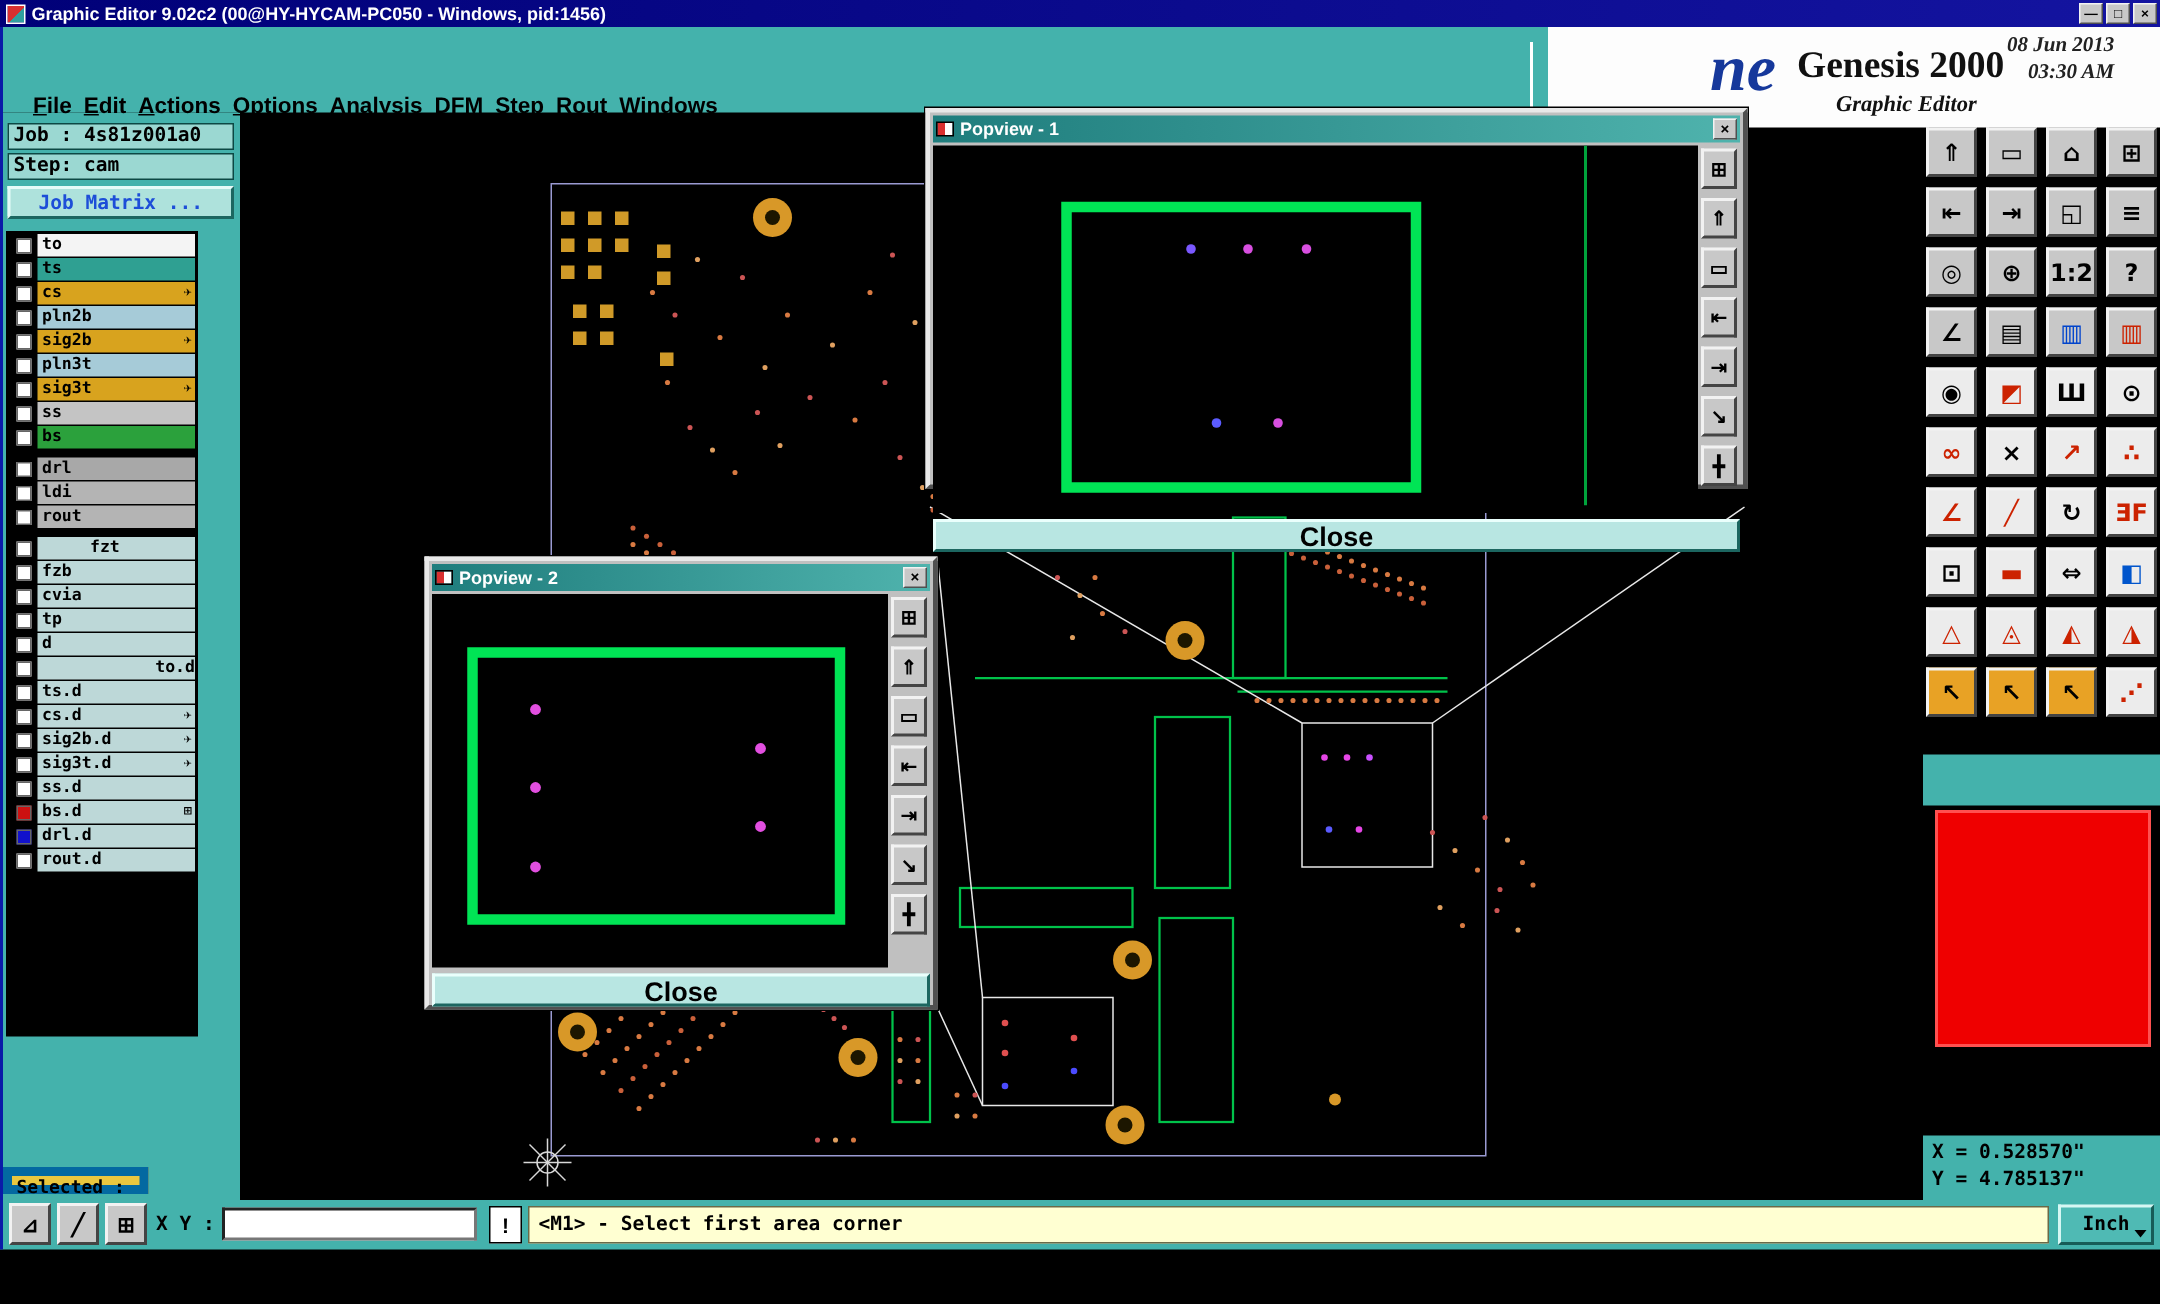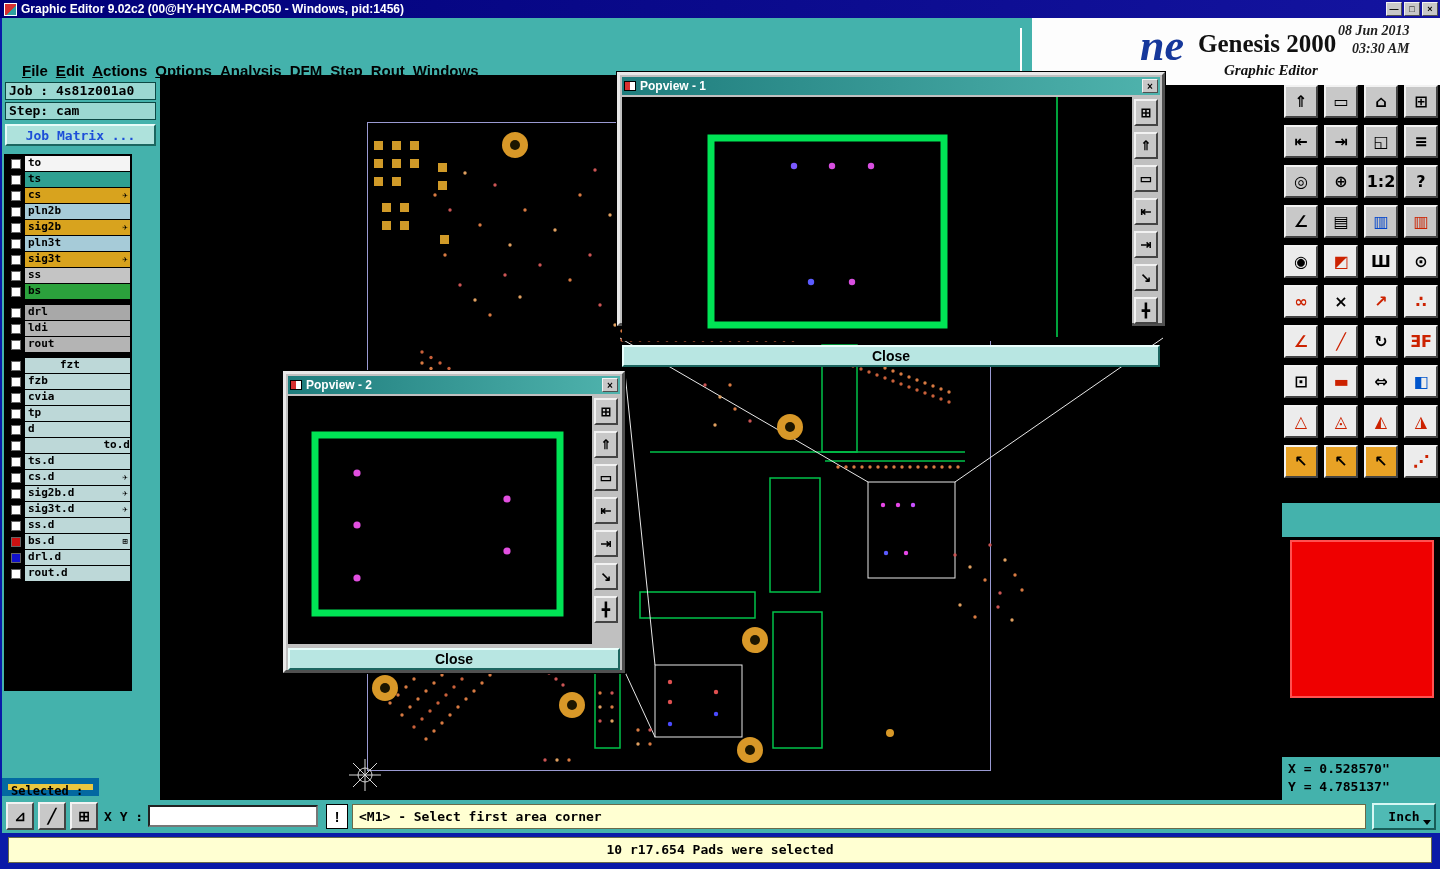--- a/index.html
+++ b/index.html
@@ -92,21 +92,21 @@
     border-color:#f2f2f2 #505050 #505050 #f2f2f2; font-size:10px; font-weight:bold;
     line-height:11px; text-align:center; padding:0; }
   .pv-body { display:flex; margin-top:2px; }
   .pv-canvas { background:#000; }
   .pv-tools { width:28px; display:flex; flex-direction:column; align-items:center; gap:6px; padding-top:2px; }
   .pvbtn { width:24px; height:27px; background:#c8c8c8; border:2px solid;
     border-color:#f2f2f2 #444 #444 #f2f2f2; font-size:13px; font-weight:bold; padding:0;
     display:flex; align-items:center; justify-content:center; }
   .pv-close { display:block; width:100%; height:22px; margin-top:4px; background:#b8e6e2;
     border:2px solid; border-color:#eafffc #1c6660 #1c6660 #eafffc;
-    font-weight:bold; font-size:14px; color:#000; }
+    font-weight:bold; font-size:18px; color:#000; }
 
   
   .bottom-bar { position:absolute; left:0; top:800px; width:1440px; height:33px; background:#44b2ac; z-index:6; }
   .bb-tools { position:absolute; left:6px; top:2px; display:flex; gap:4px; }
   .bb-btn { width:28px; height:28px; background:#c8c8c8; border:2px solid;
     border-color:#f2f2f2 #444 #444 #f2f2f2; font-size:14px; font-weight:bold; padding:0;
     display:flex; align-items:center; justify-content:center; }
   .xy-label { position:absolute; left:104px; top:9px; font-family:"DejaVu Sans Mono",monospace;
     font-weight:bold; font-size:13px; color:#000; }
   .xy-input { position:absolute; left:148px; top:5px; width:170px; height:22px; background:#fff;
@@ -784,18 +784,15 @@
         <button class="bb-btn">╱</button>
         <button class="bb-btn">⊞</button>
       </div>
     <span class="xy-label">X Y :</span>
     <input class="xy-input" value="" style="">
     <button class="bang">!</button>
     <div class="message">&lt;M1&gt; - Select first area corner</div>
     <button class="units"><span>Inch</span></button>
   </div>
 
-  <div class="status-strip">
-    <div class="status-bar">10 r17.654 Pads were selected</div>
-  </div>
 
   <div class="edge-left"></div>
 </div>
 
 </body></html>

